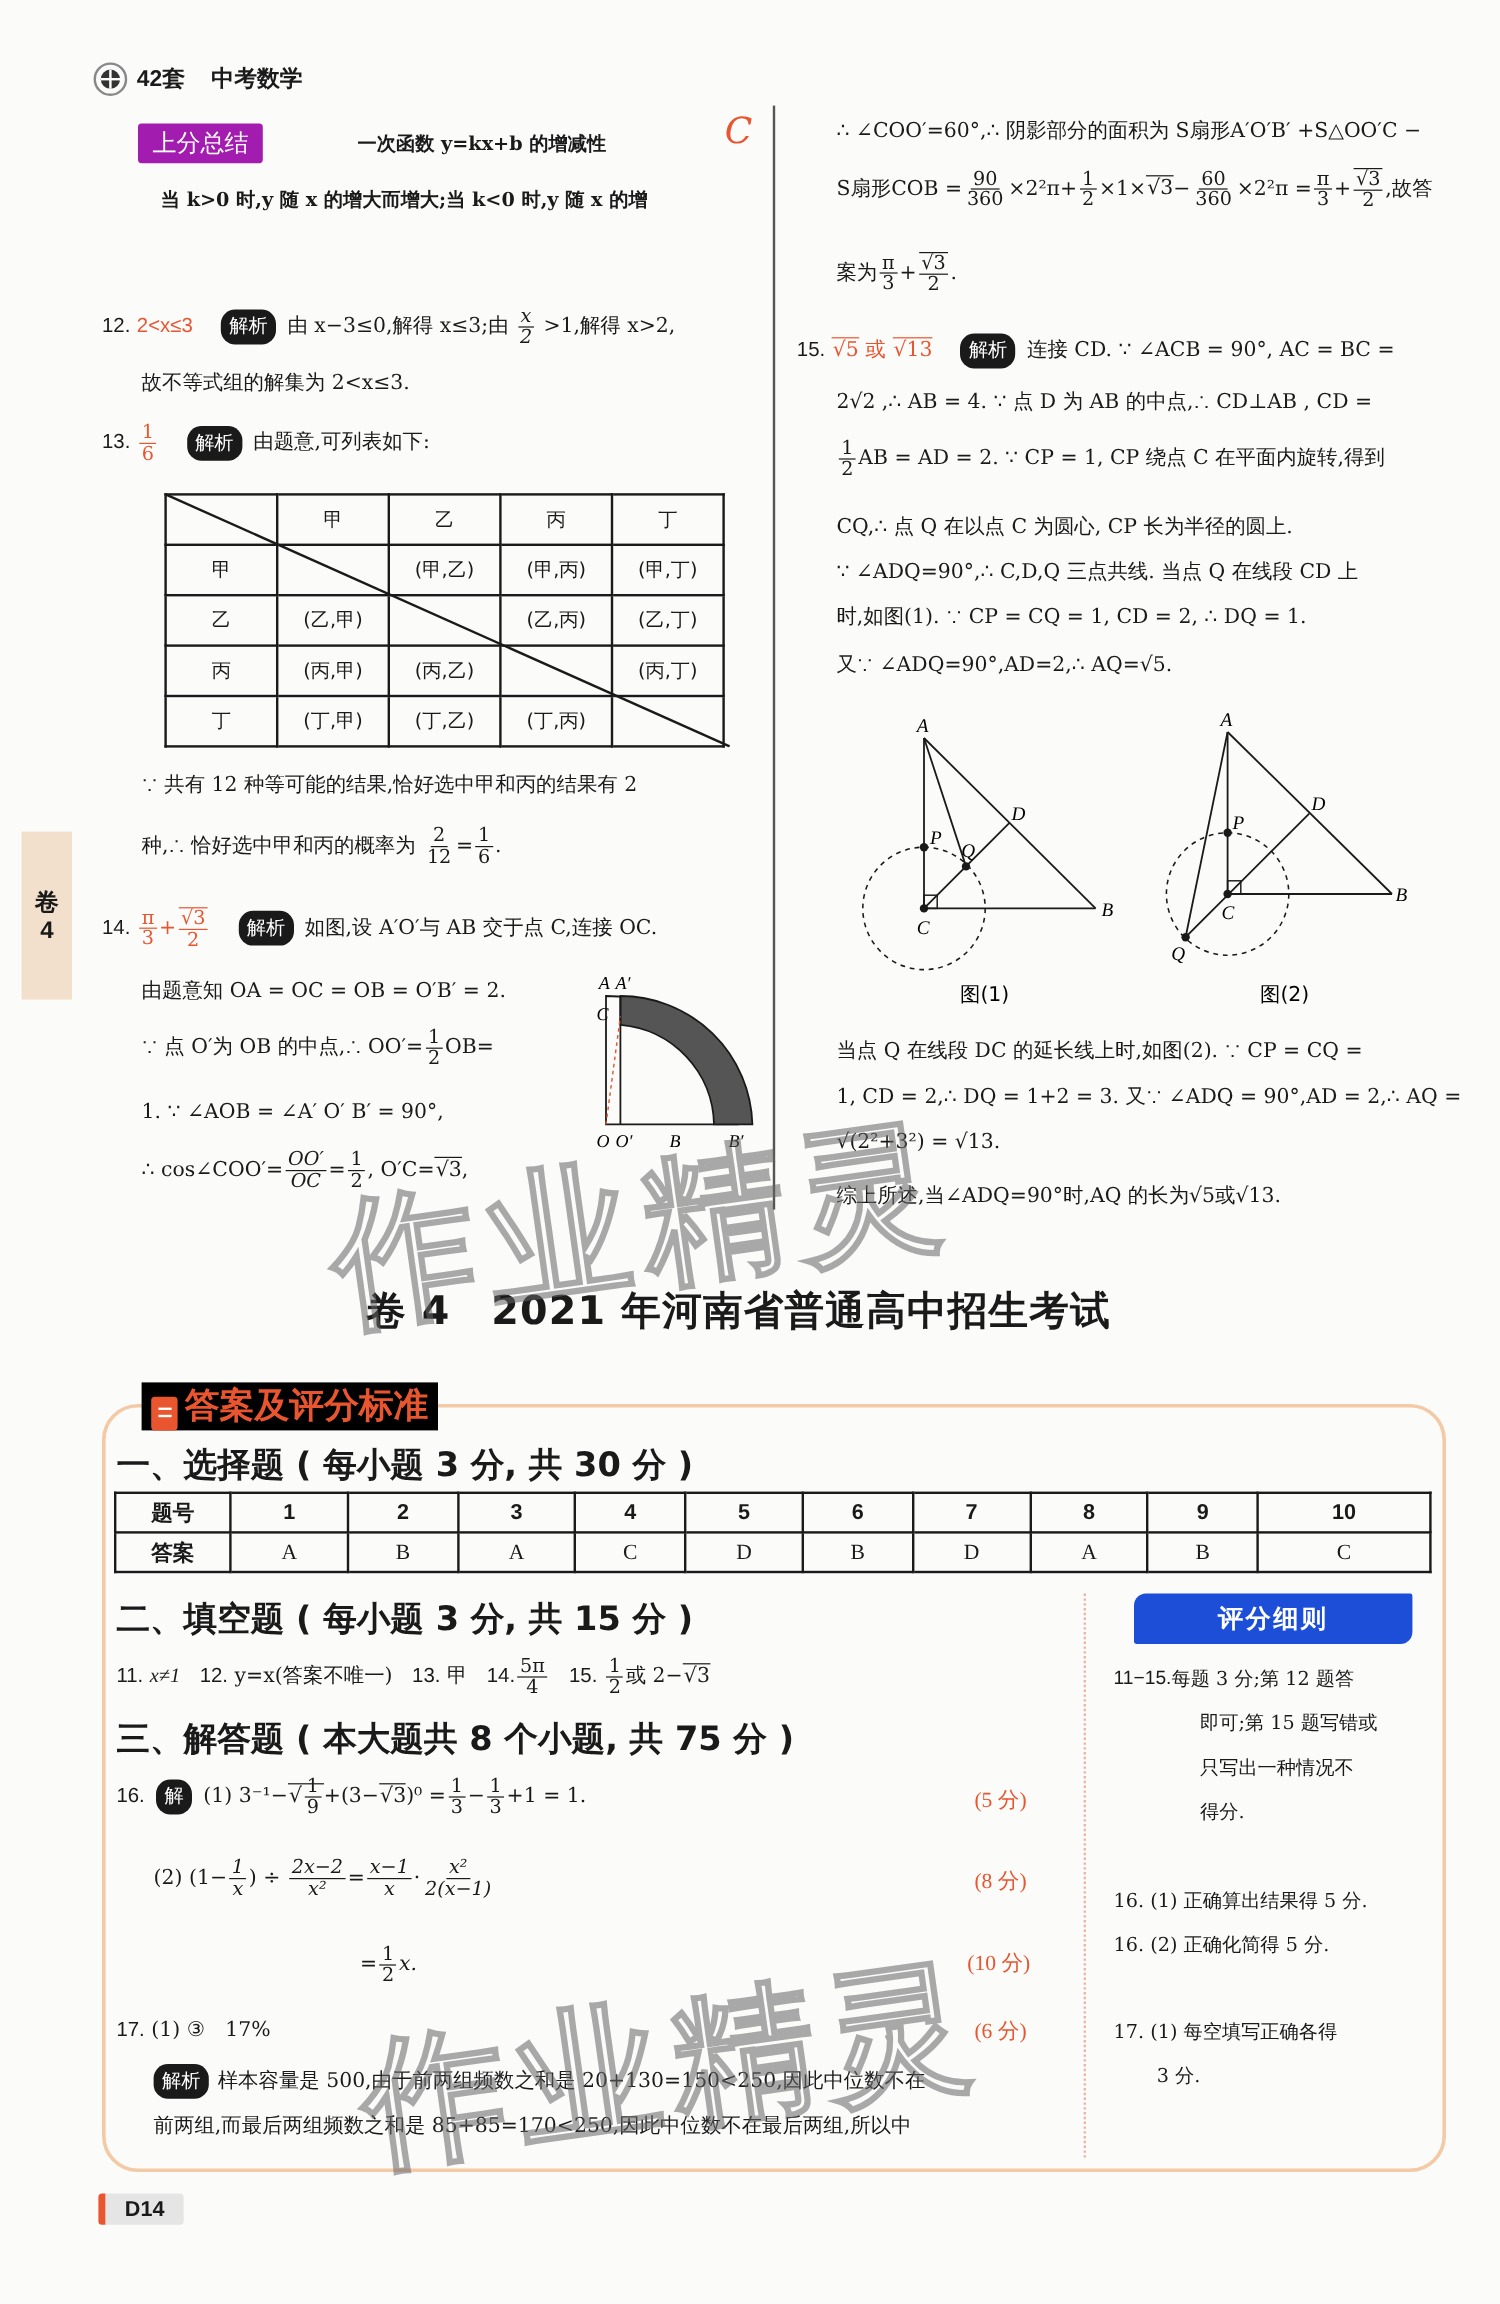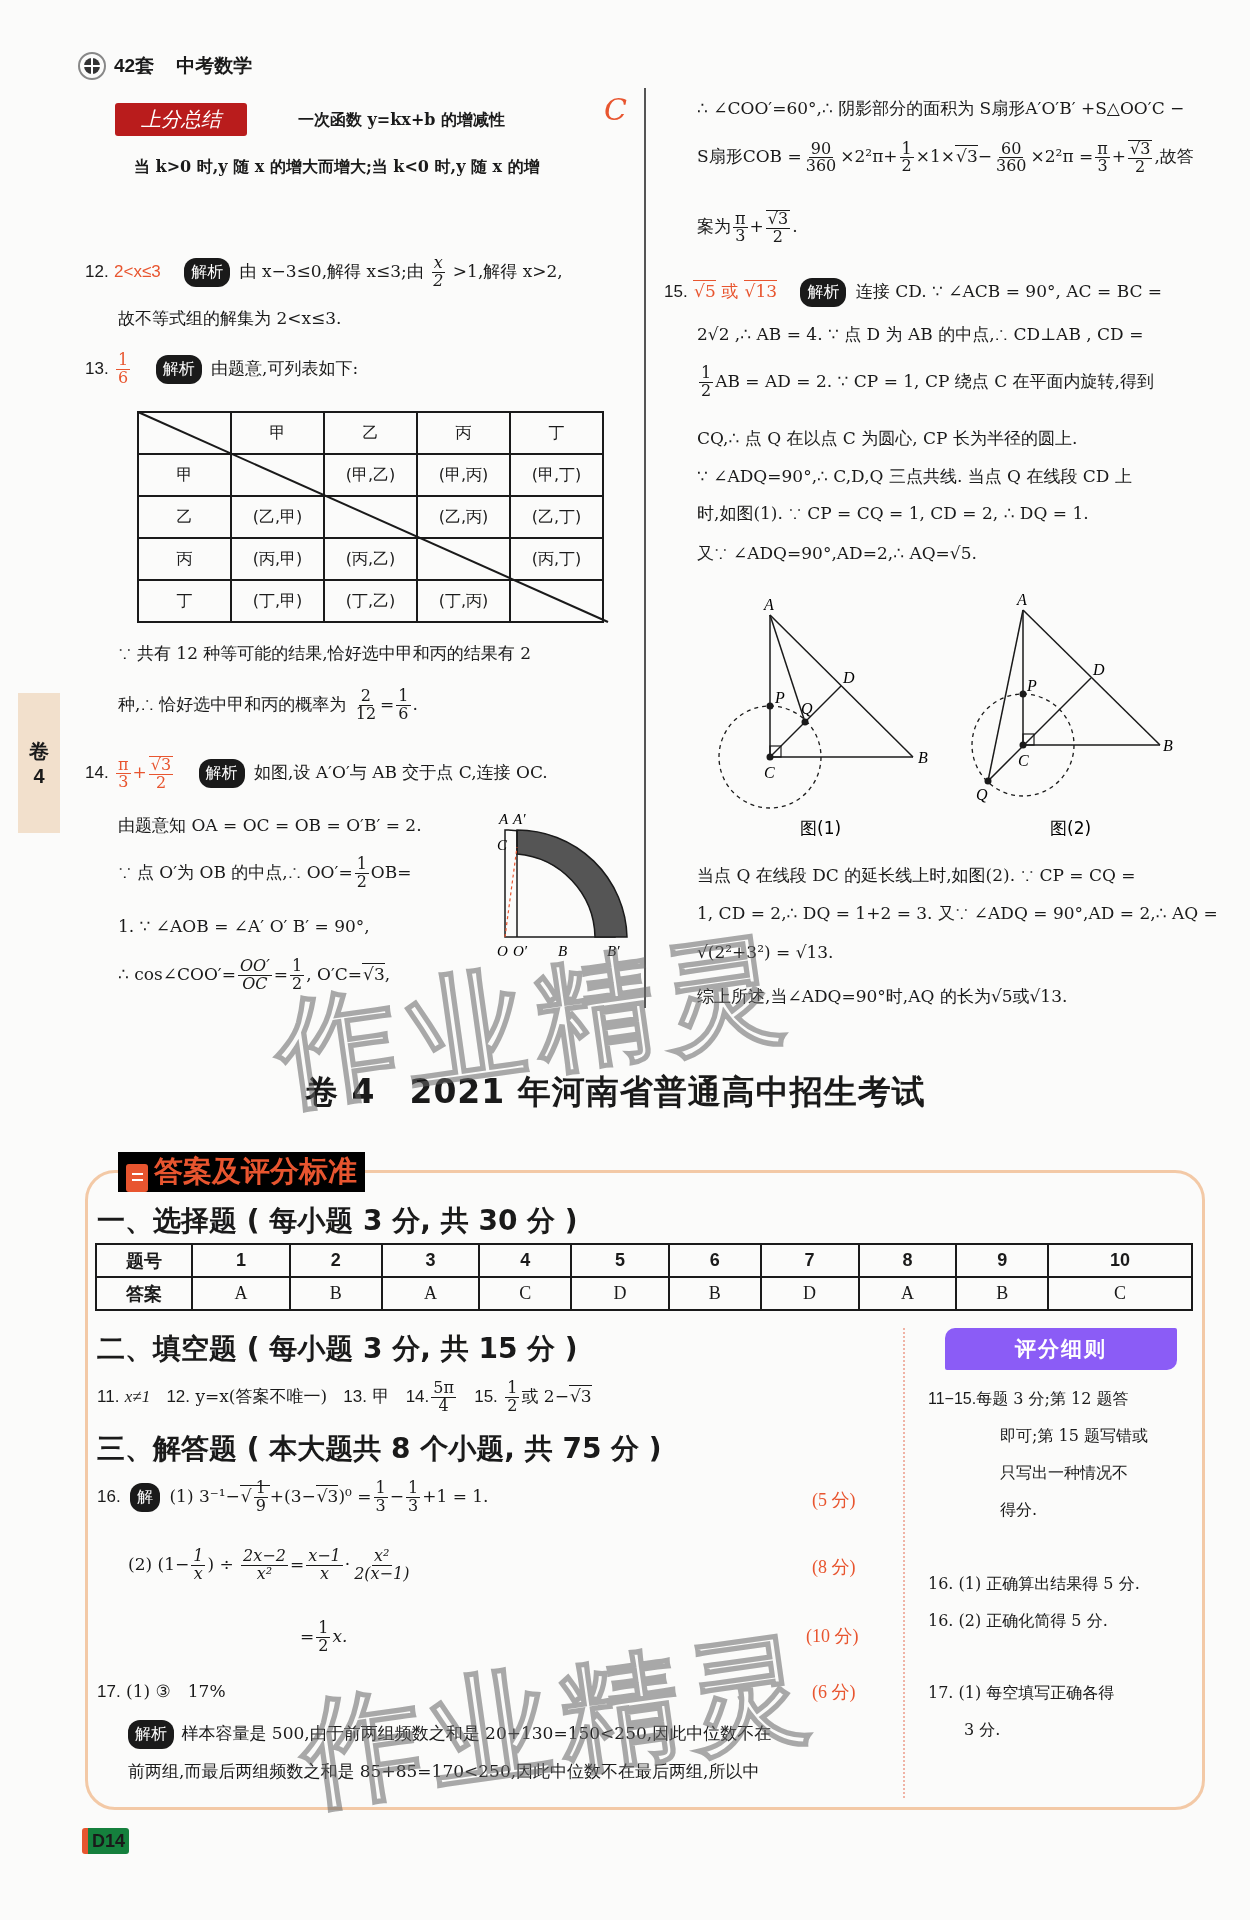--- a/index.html
+++ b/index.html
@@ -13,21 +13,21 @@
 
   
   .header { left: 78px; top: 52px; display: flex; align-items: center; gap: 8px; }
   .logo { width: 28px; height: 28px; border-radius: 50%; border: 2px solid #888; display: flex; align-items: center; justify-content: center; }
   .logo-inner { width: 16px; height: 16px; border-radius: 50%; background: #333; position: relative; }
   .logo-inner::before { content: ""; position: absolute; left: 7px; top: 0; width: 2px; height: 16px; background: #fff; }
   .logo-inner::after { content: ""; position: absolute; left: 0; top: 7px; width: 16px; height: 2px; background: #fff; }
   .header-text { font-family: "Liberation Sans", sans-serif; font-weight: bold; font-size: 19px; }
 
   
-  .summary-tag { left: 115px; top: 103px; background: #b91c1c; color: #fff; font-family: "DejaVu Sans", sans-serif; font-size: 20px; padding: 3px 26px; border-radius: 3px; font-style: italic; }
+  .summary-tag { left: 115px; top: 103px; background: #a21caf; color: #fff; font-family: "DejaVu Sans", sans-serif; font-size: 20px; padding: 3px 12px; border-radius: 3px; }
   .summary-title { left: 298px; top: 110px; font-weight: bold; font-size: 16px; }
   .summary-body { left: 134px; top: 148px; width: 500px; font-size: 16px; line-height: 38px; font-weight: bold; }
   .hand-c { left: 604px; top: 92px; color: #e8552f; font-size: 30px; font-style: italic; font-family: "DejaVu Serif", serif; }
 
   .col-divider { left: 644px; top: 88px; width: 2px; height: 920px; background: #555; }
 
   .qnum { font-family: "Liberation Sans", sans-serif; font-weight: normal; }
   .jiexi { display: inline-block; background: #1a1a1a; color: #fff; font-family: "DejaVu Sans", sans-serif; font-size: 16px; padding: 4px 7px; border-radius: 12px; margin: 0 4px; }
   .line { font-size: 17px; white-space: nowrap; }
   .frac { display: inline-flex; flex-direction: column; align-items: center; vertical-align: middle; line-height: 1.05; font-size: 16px; margin: 0 2px; }
@@ -53,28 +53,28 @@
 
   .h2 { font-family: "DejaVu Sans", sans-serif; font-weight: bold; font-size: 28px; }
 
   .mc-table { left: 95px; top: 1243px; width: 1098px; border-collapse: collapse; font-size: 18px; }
   .mc-table td { border: 2px solid #1a1a1a; height: 33px; text-align: center; }
   .mc-table tr:first-child td { font-family: "Liberation Sans", sans-serif; font-weight: bold; }
   .mc-table td:first-child { font-family: "DejaVu Sans", sans-serif; font-weight: bold; width: 96px; }
   .mc-table tr:last-child td:not(:first-child) { font-family: "Liberation Serif", serif; }
 
   .rule-sep { left: 903px; top: 1328px; width: 0; height: 470px; border-left: 2px dotted #f0b3a5; }
-  .rule-head { left: 945px; top: 1328px; width: 232px; height: 42px; background: #8b5cf6; border-radius: 10px 2px 10px 2px; color: #fff; display: flex; align-items: center; justify-content: center; font-family: "DejaVu Serif", serif; font-weight: bold; font-size: 21px; letter-spacing: 2px; }
+  .rule-head { left: 945px; top: 1328px; width: 232px; height: 42px; background: #1d4ed8; border-radius: 10px 2px 10px 2px; color: #fff; display: flex; align-items: center; justify-content: center; font-family: "DejaVu Serif", serif; font-weight: bold; font-size: 21px; letter-spacing: 2px; }
   .rule { font-size: 16px; line-height: 37px; }
 
   .score { color: #e8552f; font-family: "Liberation Serif", serif; font-size: 18px; }
 
   .page-num { left: 82px; top: 1828px; height: 26px; display: flex; align-items: stretch; }
   .page-num .bar { width: 6px; background: #e8552f; border-radius: 3px 0 0 3px; }
-  .page-num .txt { background: #15803d; padding: 0 4px; font-family: "Liberation Sans", sans-serif; font-weight: bold; font-size: 18px; display: flex; align-items: center; border-radius: 0 3px 3px 0; }
+  .page-num .txt { background: #e5e5e5; padding: 0 16px; font-family: "Liberation Sans", sans-serif; font-weight: bold; font-size: 18px; display: flex; align-items: center; border-radius: 0 3px 3px 0; }
 
   .watermark { color: transparent; -webkit-text-stroke: 1.5px #666; font-family: "DejaVu Sans", sans-serif; font-size: 120px; font-weight: bold; letter-spacing: 10px; transform: rotate(-8deg); opacity: 0.55; pointer-events: none; }
 </style>
 </head>
 <body>
 
 <div class="abs header">
   <div class="logo">
       <div class="logo-inner"></div>
     </div>

